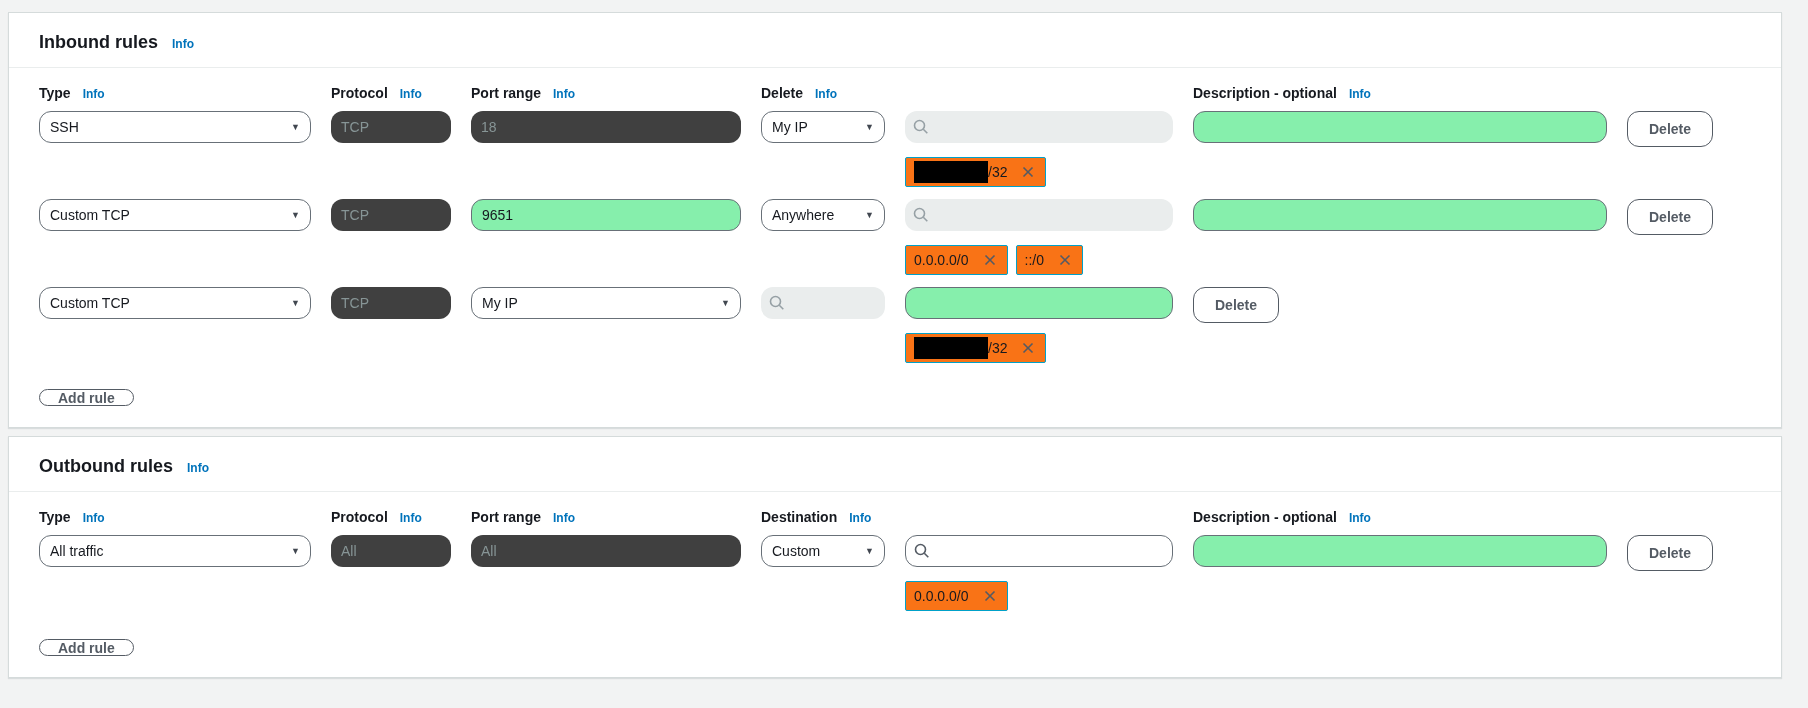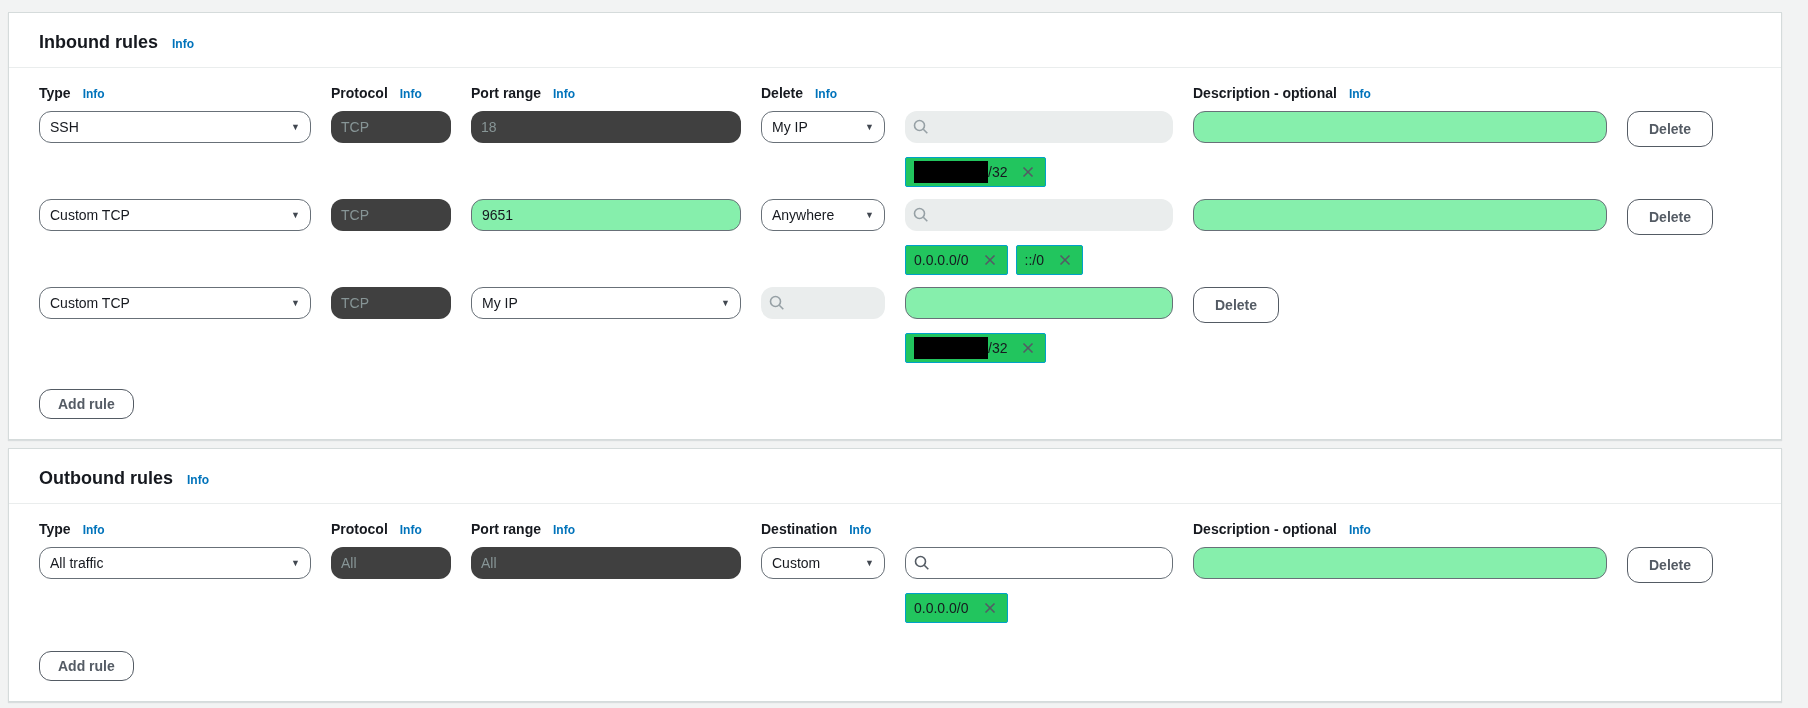--- a/index.html
+++ b/index.html
@@ -83,21 +83,21 @@
   .search.search-enabled { background: #ffffff; border: 1px solid #687078; }
 
   .tokens {
     grid-column: 5 / 6; grid-row: 2;
     margin-top: 10px;
     display: flex; gap: 8px;
   }
   .token {
     display: inline-flex; align-items: center;
     height: 30px;
-    background: #22c55e;
+    background: #f97316;
     border: 1px solid #00a1c9;
     border-radius: 2px;
     padding: 0 10px 0 8px;
     font-size: 14px; color: #16191f;
     white-space: nowrap;
   }
   .token .redacted { display: inline-block; width: 74px; height: 22px; background: #000000; }
   .token .dismiss {
     margin-left: 14px; display: inline-flex; align-items: center;
     cursor: pointer; line-height: 0;
@@ -106,21 +106,21 @@
   .btn {
     background: #ffffff;
     border: 1px solid #545b64;
     color: #545b64;
     font-weight: 700;
     font-family: "Liberation Sans", sans-serif;
     cursor: pointer;
     padding: 0 18px;
   }
   .btn-delete { width: 86px; height: 36px; }
-  .btn-add { height: 30px; margin-top: 26px; display: inline-block; }
+  .btn-add { height: 17px; margin-top: 26px; display: inline-block; }
   .btn-add-outbound { margin-top: 28px; }
 </style>
 </head>
 <body>
 
 <section class="panel">
   <div class="panel-header">
     <h2 class="panel-title">Inbound rules</h2>
     <a class="info-link">Info</a>
   </div>

